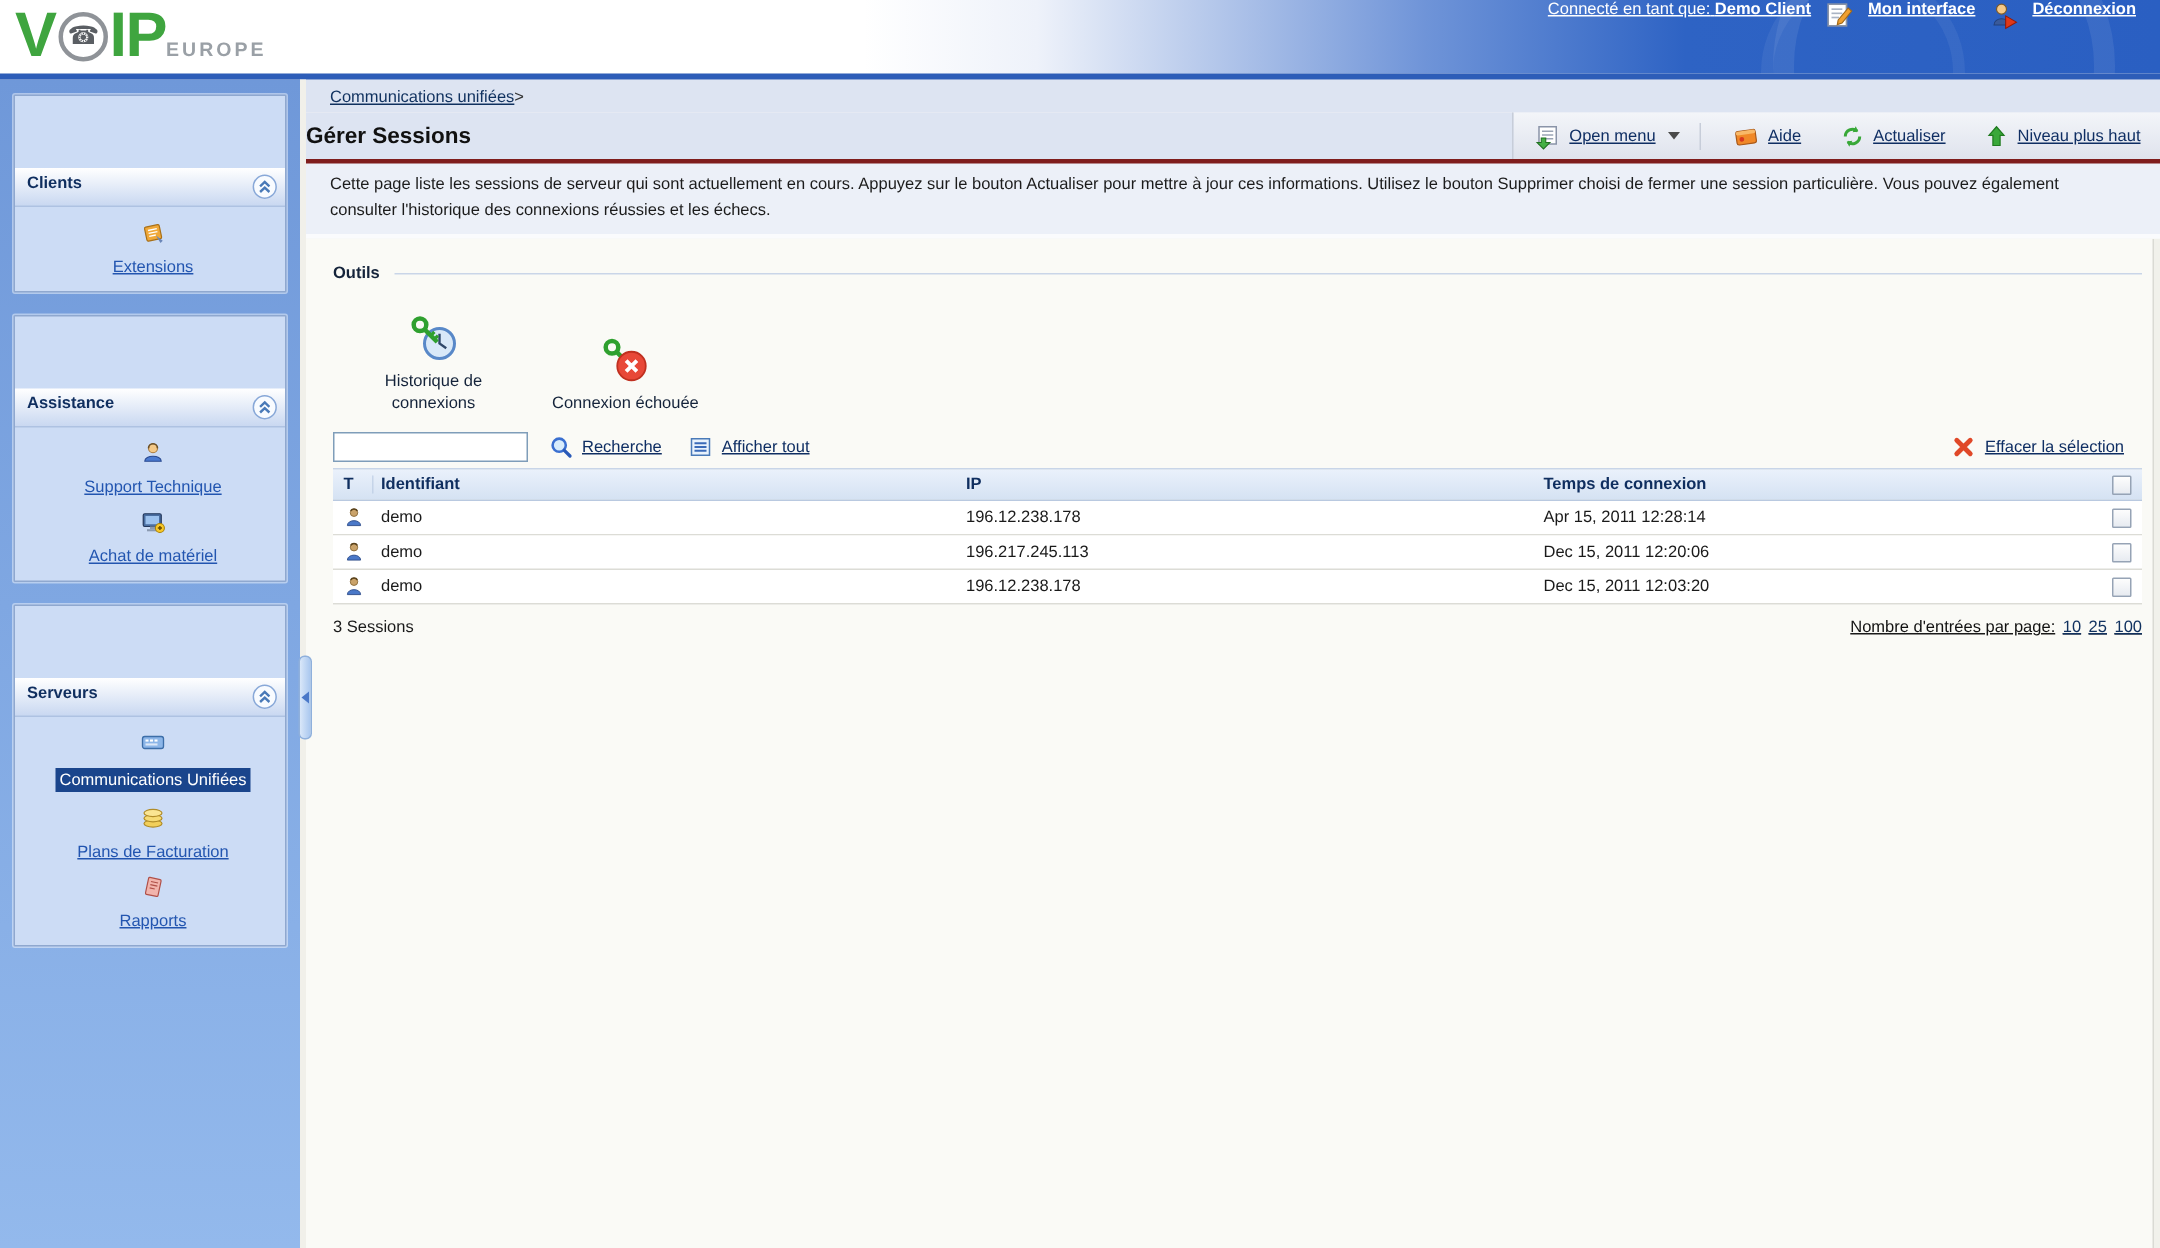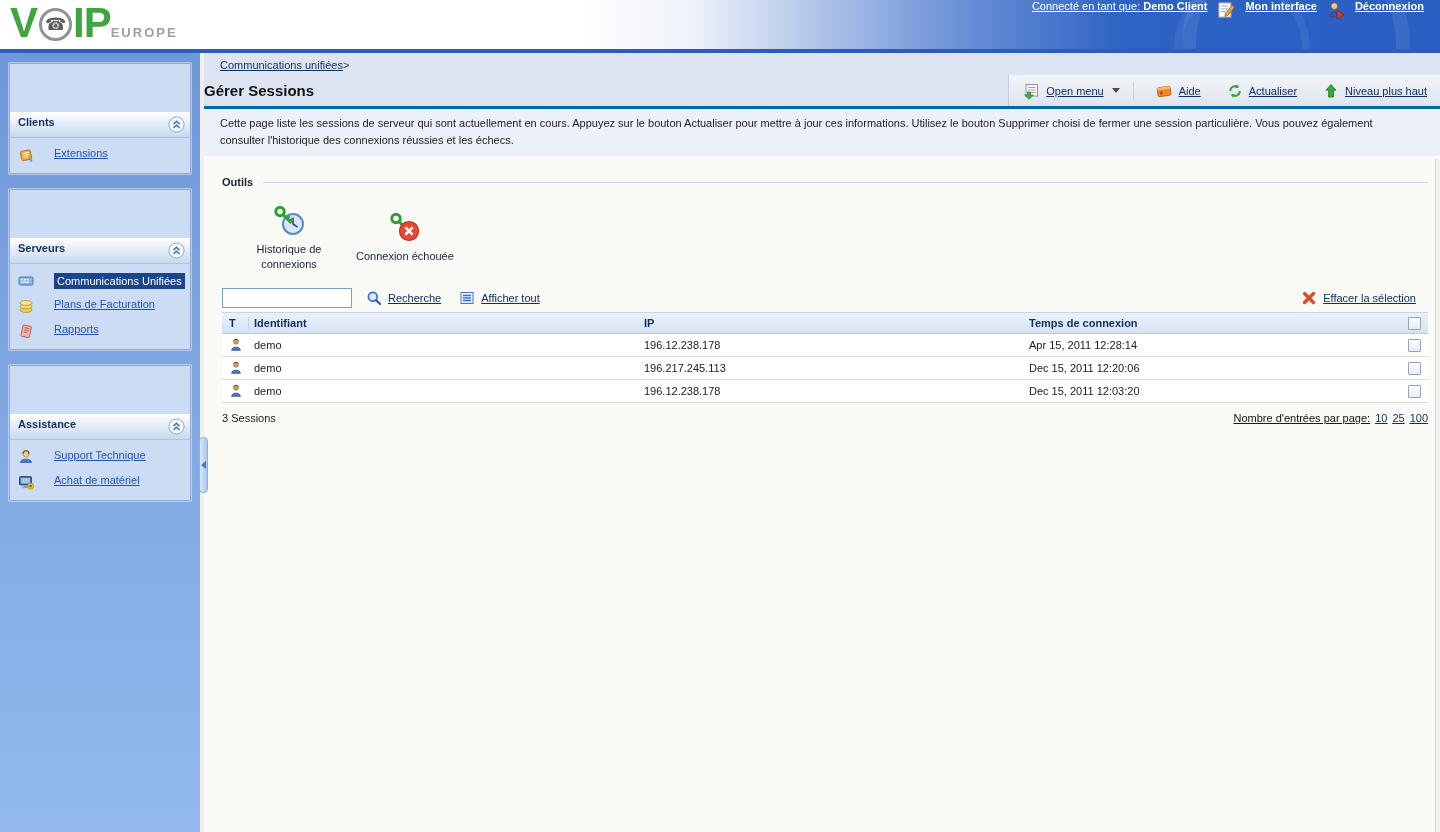--- a/index.html
+++ b/index.html
@@ -33,21 +33,21 @@
   .sidebar { width:200px; flex:0 0 200px; background:linear-gradient(180deg,#6f98d9 0%,#7fa7e2 45%,#93b9ec 100%);
     padding-top:10px;}
   .panel { margin:0 9px 15px 9px; border:1px solid #8fa8cf; background:#ccdcf5;
     box-shadow:0 0 0 1px rgba(255,255,255,0.45); border-radius:1px;}
   .panel-head { display:flex; align-items:flex-start; justify-content:space-between;
     padding:4px 5px 4px 8px; background:linear-gradient(180deg,#ffffff,#c9d8f1);
     border-bottom:1px solid #aec2e2;margin-top:48px; }
   .panel-title { font-weight:bold; color:#0f2e5f; }
   .collapse-btn { width:17px; height:17px; display:inline-flex; cursor:pointer;}
   .panel-body { padding:9px 4px 10px 8px; display:flex; flex-direction:column; gap:9px;}
-  .side-item { display:flex; gap:20px; }
+  .side-item { display:flex; align-items:center; gap:9px;flex-direction:column; }
   .icon16 { width:16px; height:16px; flex:0 0 16px; display:inline-flex;}
   .side-link { color:#2255b0; text-decoration:underline; }
   .side-item.selected .side-link { background:#1a458c; color:#ffffff; text-decoration:none; padding:2px 3px;}
 
   .gap-strip { width:4px; flex:0 0 4px; background:#f1f0ea; position:relative; }
   .side-handle { position:absolute; left:-1px; top:384px; width:9px; height:56px; z-index:3;
     background:linear-gradient(90deg,#d9e7f9,#a9c7ef); border:1px solid #8fb0dc; border-radius:4px;
     display:flex; align-items:center; justify-content:center; cursor:pointer;}
   .side-handle .tri-left { width:0; height:0; border-top:4px solid transparent;
     border-bottom:4px solid transparent; border-right:5px solid #4a78c8; }
@@ -64,31 +64,31 @@
   .toolbar { display:flex; align-items:center; background:linear-gradient(180deg,#f3f5f9,#dfe3ed);
     border-left:1px solid #c7cdd9;}
   .tb-cell { display:flex; align-items:center; gap:6px; padding:0 13px;}
   .tb-openmenu { border-right:1px solid #c7cdd9; margin-right:8px;}
   .tb-link { color:#0f2e63; text-decoration:underline; white-space:nowrap;}
   .dd-arrow { width:0; height:0; border-left:4px solid transparent; border-right:4px solid transparent;
     border-top:5px solid #4a4a4a; margin-left:2px;}
   .ic18 { width:18px; height:18px; display:inline-flex;}
   .ic16 { width:16px; height:16px; display:inline-flex;}
 
-  .desc-row { background:#ecf0f8; border-top:3px solid #0369a1; border-bottom:3px solid #fafbfd;
+  .desc-row { background:#ecf0f8; border-top:3px solid #7f1d1d; border-bottom:3px solid #fafbfd;
     padding:6px 20px 8px 16px; color:#1c1c1c; line-height:1.5;}
 
   
   .body-area { flex:1; background:#fafaf6; padding:14px 8px 0 14px; position:relative;
     box-shadow:inset -4px 0 0 #f1f1eb, inset -5px 0 0 #dadad4;}
   .section-head { display:flex; align-items:center; gap:10px; margin:3px 0 10px 4px;}
   .section-title { font-weight:bold; color:#14233a;}
   .section-rule { flex:1; height:1px; background:#c9d5e8; margin-right:4px;}
 
-  .tools-row { display:flex; align-items:center; gap:24px; padding-left:28px; margin-bottom:12px; min-height:78px;}
+  .tools-row { display:flex; align-items:flex-end; gap:36px; padding-left:28px; margin-bottom:12px; min-height:78px;}
   .tool { display:flex; flex-direction:column; align-items:center; gap:3px; cursor:pointer;}
   .tool-narrow { max-width:86px;}
   .tool-wide { max-width:150px;}
   .tool-label { text-align:center; color:#14233a; line-height:1.3;}
   .ic36 { width:36px; height:36px; display:inline-flex;}
 
   .controls-row { display:flex; align-items:center; margin:2px 4px 0 4px;}
   .search-input { width:130px; height:20px; border:1px solid #7f9db9; background:#fff; margin-right:14px;
     font-family:inherit; font-size:11px; padding:0 3px;}
   .ctrl-group { display:flex; align-items:center; gap:6px; margin-right:18px;}
@@ -178,20 +178,58 @@
                 <path d="M10 10 l4.5 3.5 -1.5 1.5 z" fill="#6a86b8"></path>
               </svg>
           </span>
           <a class="side-link">Extensions</a>
         </div>
       </div>
     </div>
 
     <div class="panel">
       <div class="panel-head">
+        <span class="panel-title">Assistance</span>
+        <span class="collapse-btn">
+          <svg viewBox="0 0 17 17">
+              <circle cx="8.5" cy="8.5" r="7.6" fill="#f8fbff" stroke="#88a8d8"></circle>
+              <path d="M5.4 8.2 L8.5 5.3 L11.6 8.2" stroke="#4a7ab8" fill="none" stroke-width="1.6"></path>
+              <path d="M5.4 12 L8.5 9.1 L11.6 12" stroke="#4a7ab8" fill="none" stroke-width="1.6"></path>
+            </svg>
+        </span>
+      </div>
+      <div class="panel-body">
+        <div class="side-item">
+          <span class="icon16">
+            <svg viewBox="0 0 16 16">
+                <circle cx="8" cy="4.8" r="3" fill="#f4c988" stroke="#a87838" stroke-width="0.7"></circle>
+                <path d="M2.5 13.5 c0-4.5 11-4.5 11 0 z" fill="#4a7ad0" stroke="#2a4a90" stroke-width="0.7"></path>
+                <path d="M5 4.8 a3 3 0 0 1 6 0" fill="none" stroke="#6a5028" stroke-width="1.1"></path>
+              </svg>
+          </span>
+          <a class="side-link">Support Technique</a>
+        </div>
+        <div class="side-item">
+          <span class="icon16">
+            <svg viewBox="0 0 16 16">
+                <rect x="1.5" y="2.5" width="12" height="8.5" rx="1" fill="#4a6ea0" stroke="#24385c" stroke-width="0.8"></rect>
+                <rect x="3" y="4" width="9" height="5.5" fill="#9cc2ee"></rect>
+                <rect x="6" y="11" width="3.5" height="1.8" fill="#8a9ab0"></rect>
+                <rect x="4" y="12.8" width="7.5" height="1.4" fill="#8a9ab0"></rect>
+                <circle cx="12.6" cy="12" r="3" fill="#f8c828" stroke="#a88008" stroke-width="0.7"></circle>
+                <path d="M12.6 10.6 v2.8 M11.2 12 h2.8" stroke="#6a4c00" stroke-width="1"></path>
+              </svg>
+          </span>
+          <a class="side-link">Achat de matériel</a>
+        </div>
+      </div>
+    </div>
+
+    <div class="panel">
+      <div class="panel-head">
         <span class="panel-title">Serveurs</span>
         <span class="collapse-btn">
           <svg viewBox="0 0 17 17">
               <circle cx="8.5" cy="8.5" r="7.6" fill="#f8fbff" stroke="#88a8d8"></circle>
               <path d="M5.4 8.2 L8.5 5.3 L11.6 8.2" stroke="#4a7ab8" fill="none" stroke-width="1.6"></path>
               <path d="M5.4 12 L8.5 9.1 L11.6 12" stroke="#4a7ab8" fill="none" stroke-width="1.6"></path>
             </svg>
         </span>
       </div>
       <div class="panel-body">
@@ -222,58 +260,20 @@
             <svg viewBox="0 0 16 16">
                 <g transform="rotate(12 8 8)">
                   <rect x="4" y="2.5" width="8.5" height="11.5" rx="0.8" fill="#f2b4ac" stroke="#b05048" stroke-width="0.8"></rect>
                   <line x1="6" y1="5" x2="10.8" y2="5" stroke="#b05048" stroke-width="0.8"></line>
                   <line x1="6" y1="7.2" x2="10.8" y2="7.2" stroke="#b05048" stroke-width="0.8"></line>
                   <line x1="6" y1="9.4" x2="9.5" y2="9.4" stroke="#b05048" stroke-width="0.8"></line>
                 </g>
               </svg>
           </span>
           <a class="side-link">Rapports</a>
-        </div>
-      </div>
-    </div>
-
-    <div class="panel">
-      <div class="panel-head">
-        <span class="panel-title">Assistance</span>
-        <span class="collapse-btn">
-          <svg viewBox="0 0 17 17">
-              <circle cx="8.5" cy="8.5" r="7.6" fill="#f8fbff" stroke="#88a8d8"></circle>
-              <path d="M5.4 8.2 L8.5 5.3 L11.6 8.2" stroke="#4a7ab8" fill="none" stroke-width="1.6"></path>
-              <path d="M5.4 12 L8.5 9.1 L11.6 12" stroke="#4a7ab8" fill="none" stroke-width="1.6"></path>
-            </svg>
-        </span>
-      </div>
-      <div class="panel-body">
-        <div class="side-item">
-          <span class="icon16">
-            <svg viewBox="0 0 16 16">
-                <circle cx="8" cy="4.8" r="3" fill="#f4c988" stroke="#a87838" stroke-width="0.7"></circle>
-                <path d="M2.5 13.5 c0-4.5 11-4.5 11 0 z" fill="#4a7ad0" stroke="#2a4a90" stroke-width="0.7"></path>
-                <path d="M5 4.8 a3 3 0 0 1 6 0" fill="none" stroke="#6a5028" stroke-width="1.1"></path>
-              </svg>
-          </span>
-          <a class="side-link">Support Technique</a>
-        </div>
-        <div class="side-item">
-          <span class="icon16">
-            <svg viewBox="0 0 16 16">
-                <rect x="1.5" y="2.5" width="12" height="8.5" rx="1" fill="#4a6ea0" stroke="#24385c" stroke-width="0.8"></rect>
-                <rect x="3" y="4" width="9" height="5.5" fill="#9cc2ee"></rect>
-                <rect x="6" y="11" width="3.5" height="1.8" fill="#8a9ab0"></rect>
-                <rect x="4" y="12.8" width="7.5" height="1.4" fill="#8a9ab0"></rect>
-                <circle cx="12.6" cy="12" r="3" fill="#f8c828" stroke="#a88008" stroke-width="0.7"></circle>
-                <path d="M12.6 10.6 v2.8 M11.2 12 h2.8" stroke="#6a4c00" stroke-width="1"></path>
-              </svg>
-          </span>
-          <a class="side-link">Achat de matériel</a>
         </div>
       </div>
     </div>
 
   </div>
 
   <div class="gap-strip">
     <div class="side-handle">
       <span class="tri-left"></span>
     </div>

